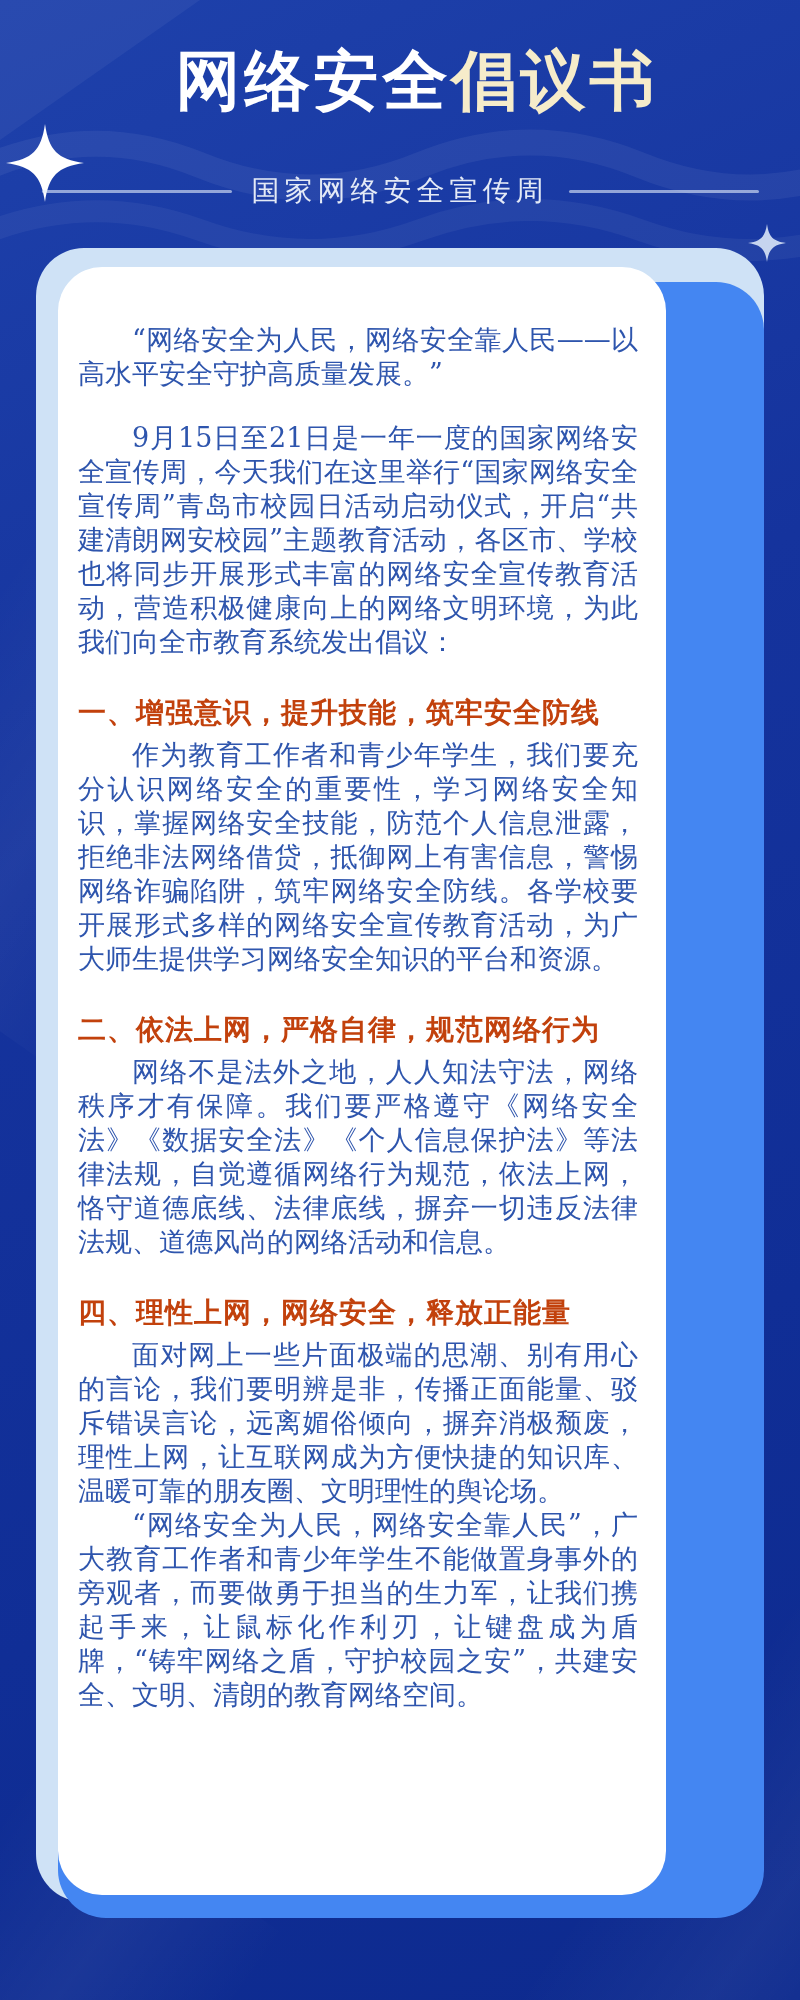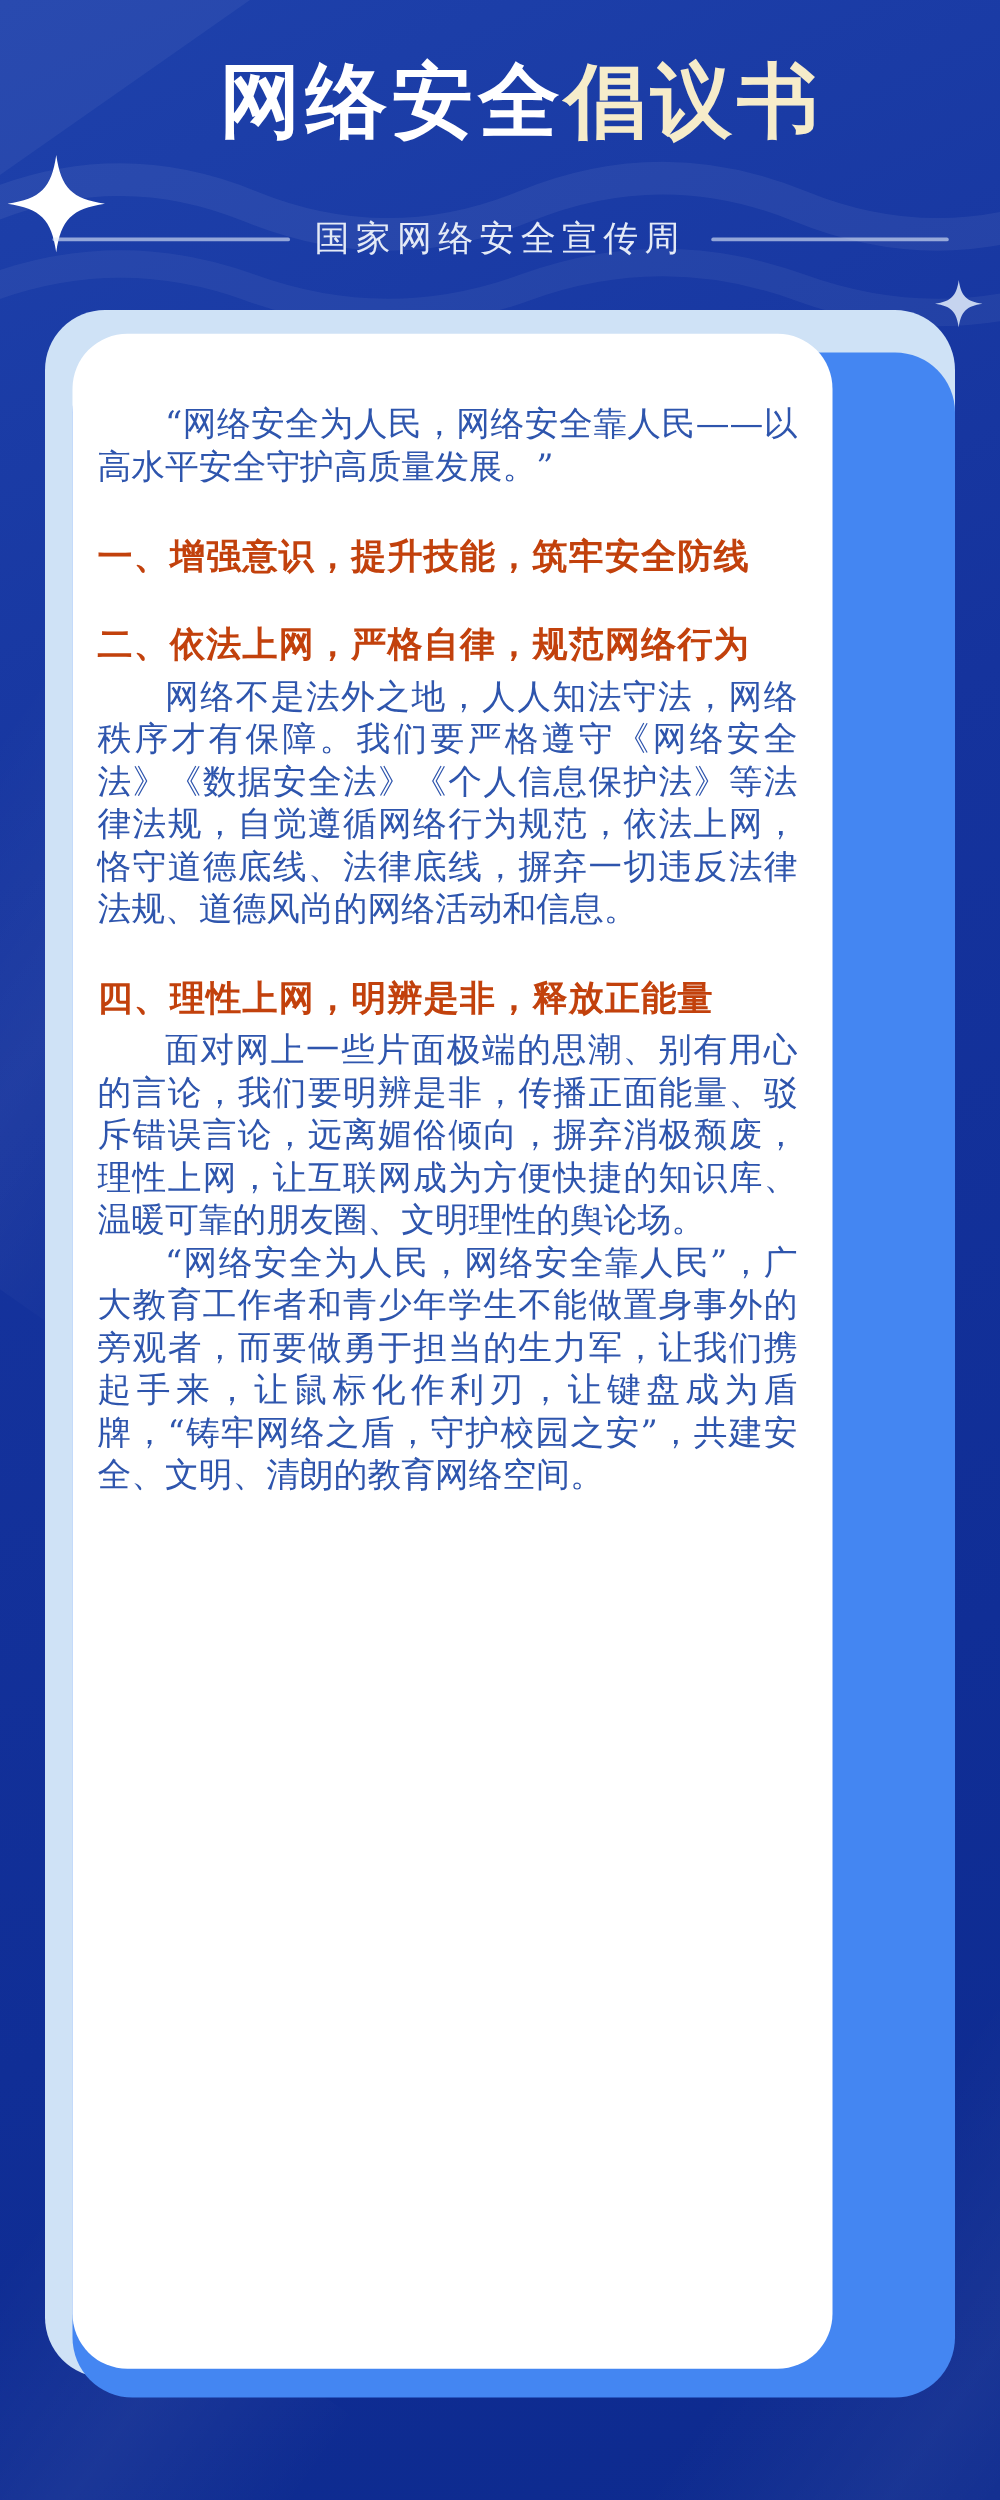--- a/index.html
+++ b/index.html
@@ -105,32 +105,34 @@
     <div class="subtitle-line"></div>
     <div class="subtitle-text">国家网络安全宣传周</div>
     <div class="subtitle-line"></div>
   </div>
 
   <div class="card-pale"></div>
   <div class="card-bright"></div>
 
   <div class="card-white">
     <p>“网络安全为人民，网络安全靠人民——以高水平安全守护高质量发展。”</p>
+    <p>9月15日至21日是一年一度的国家网络安全宣传周，今天我们在这里举行“国家网络安全宣传周”青岛市校园日活动启动仪式，开启“共建清朗网安校园”主题教育活动，各区市、学校也将同步开展形式丰富的网络安全宣传教育活动，营造积极健康向上的网络文明环境，为此我们向全市教育系统发出倡议：</p>
 
     <div class="section">
       <h3>一、增强意识，提升技能，筑牢安全防线</h3>
+      <p>作为教育工作者和青少年学生，我们要充分认识网络安全的重要性，学习网络安全知识，掌握网络安全技能，防范个人信息泄露，拒绝非法网络借贷，抵御网上有害信息，警惕网络诈骗陷阱，筑牢网络安全防线。各学校要开展形式多样的网络安全宣传教育活动，为广大师生提供学习网络安全知识的平台和资源。</p>
     </div>
 
     <div class="section">
       <h3>二、依法上网，严格自律，规范网络行为</h3>
       <p>网络不是法外之地，人人知法守法，网络秩序才有保障。我们要严格遵守《网络安全法》《数据安全法》《个人信息保护法》等法律法规，自觉遵循网络行为规范，依法上网，恪守道德底线、法律底线，摒弃一切违反法律法规、道德风尚的网络活动和信息。</p>
     </div>
 
 
     <div class="section">
-      <h3>四、理性上网，明辨是非，释放正能量</h3>
+      <h3>四、理性上网，网络安全，释放正能量</h3>
       <p>面对网上一些片面极端的思潮、别有用心的言论，我们要明辨是非，传播正面能量、驳斥错误言论，远离媚俗倾向，摒弃消极颓废，理性上网，让互联网成为方便快捷的知识库、温暖可靠的朋友圈、文明理性的舆论场。</p>
     </div>
 
     <p class="closing">“网络安全为人民，网络安全靠人民”，广大教育工作者和青少年学生不能做置身事外的旁观者，而要做勇于担当的生力军，让我们携起手来，让鼠标化作利刃，让键盘成为盾牌，“铸牢网络之盾，守护校园之安”，共建安全、文明、清朗的教育网络空间。</p>
   </div>
 
 </div>
 
 </body></html>

